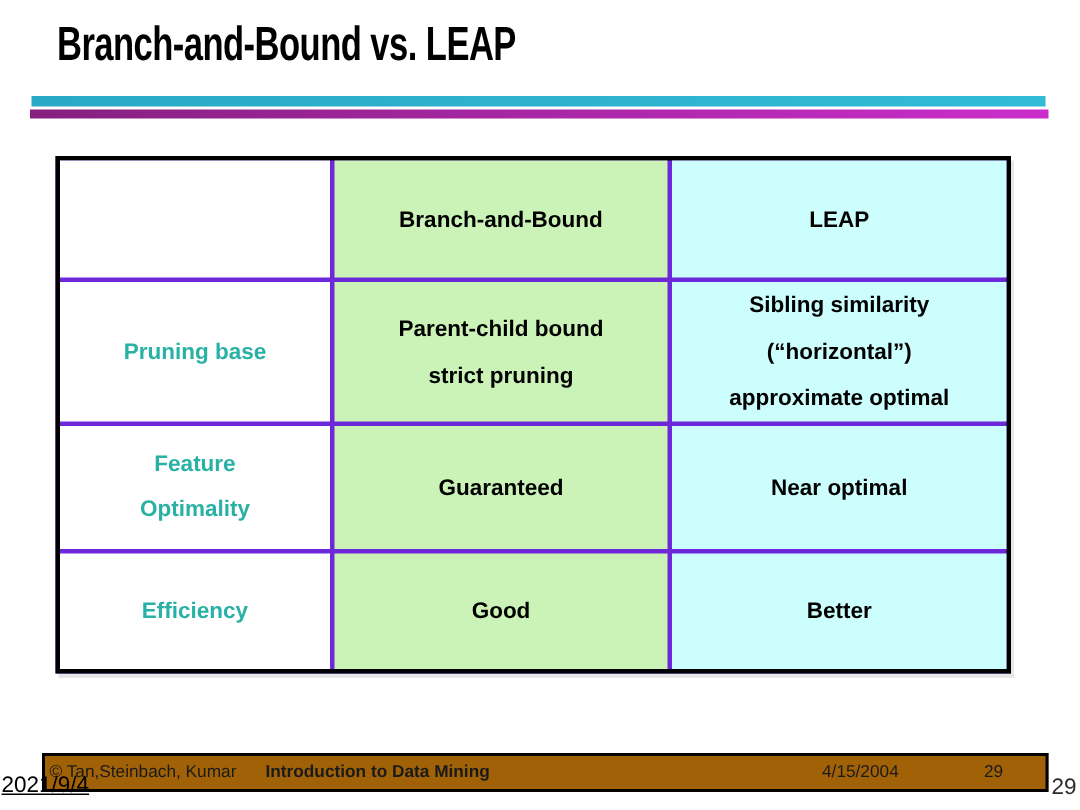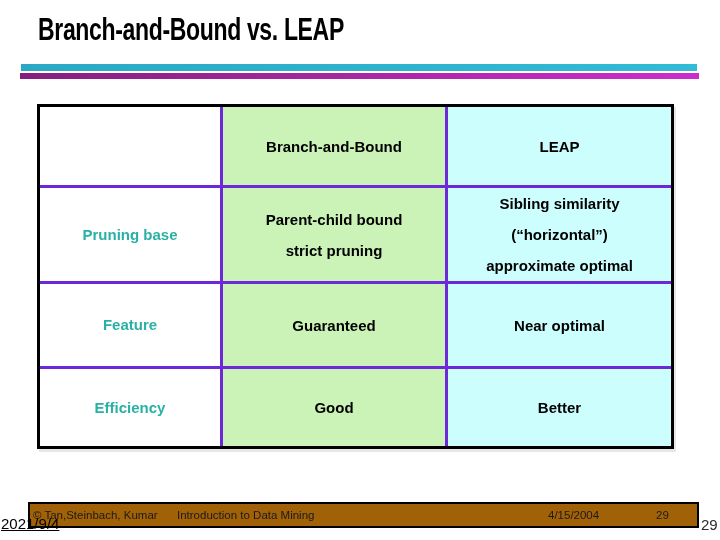--- a/index.html
+++ b/index.html
@@ -88,21 +88,21 @@
     font-size: 11.5px;
     color: #1a1a1a;
   }
   .footer-bar span {
     position: absolute;
     top: 50%;
     transform: translateY(-50%);
     white-space: nowrap;
   }
   .f-copyright { left: 3px; }
-  .f-booktitle { left: 147px; }
+  .f-booktitle { left: 147px; font-weight: bold; }
   .f-date      { left: 518px; }
   .f-page      { left: 626px; }
   .date-overlay {
     position: absolute;
     left: 1px;
     top: 515px;
     font-size: 15px;
     color: #000000;
     white-space: nowrap;
     text-decoration: underline;
@@ -140,20 +140,21 @@
       <div>strict pruning</div>
     </div>
     <div class="cell c-leap">
       <div>Sibling similarity</div>
       <div>(“horizontal”)</div>
       <div>approximate optimal</div>
     </div>
 
     <div class="cell c-label">
       <div>Feature</div>
+      <div>Optimality</div>
     </div>
     <div class="cell c-branch">
       <div>Guaranteed</div>
     </div>
     <div class="cell c-leap">
       <div>Near optimal</div>
     </div>
 
     <div class="cell c-label">
       <div>Efficiency</div>

